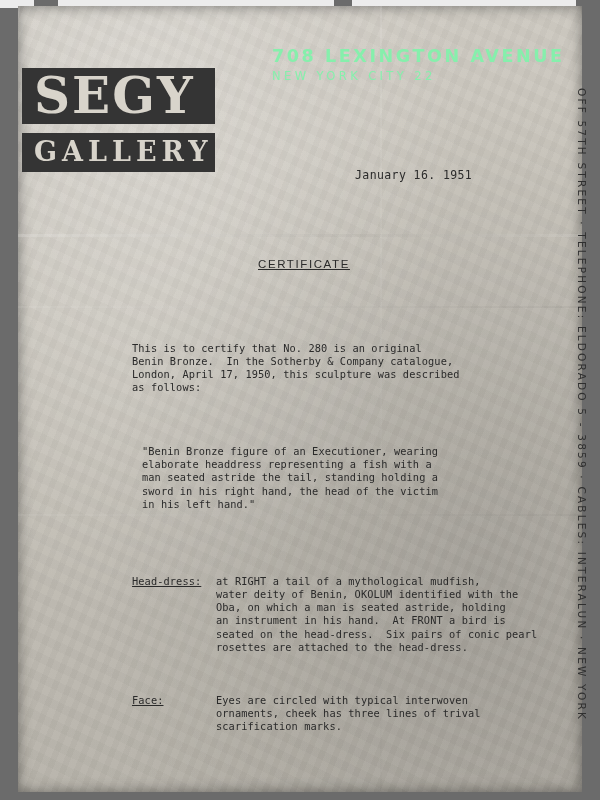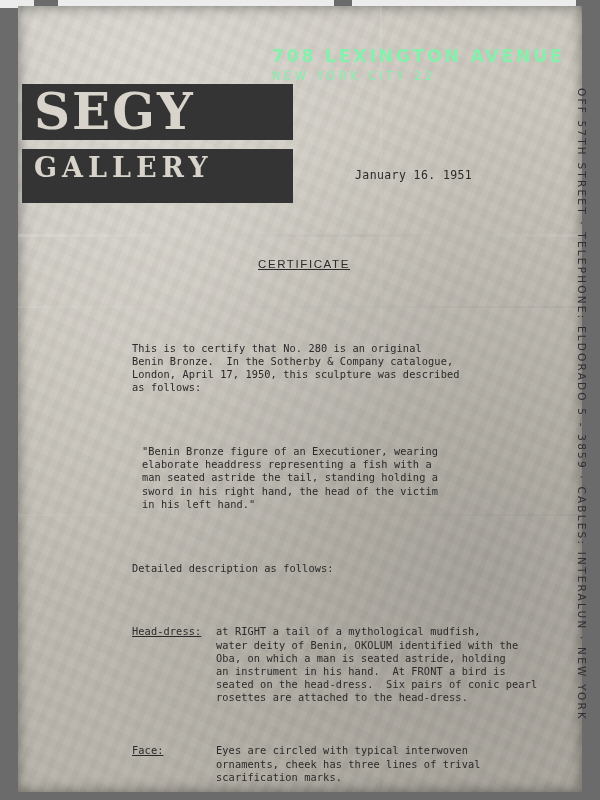--- a/index.html
+++ b/index.html
@@ -64,43 +64,43 @@
     background: #ececec;
   }
   .ts1 { left: 0;   top: 0; width: 34px;  height: 8px; }
   .ts2 { left: 58px; top: 0; width: 276px; height: 7px; }
   .ts3 { left: 352px; top: 0; width: 224px; height: 6px; }
 
   
   .logo-block {
     position: absolute;
     left: 22px;
-    top: 84px;
-    width: 271px;
+    top: 68px;
+    width: 193px;
   }
   .logo-bar {
     background: #343434;
     color: #d8d4cb;
     font-family: "DejaVu Serif", serif;
     font-weight: bold;
     letter-spacing: 2px;
   }
   .logo-segy {
     height: 56px;
     line-height: 56px;
     font-size: 50px;
     padding: 0 10px 0 12px;
     text-align: left;
   }
   .logo-gallery {
     margin-top: 9px;
     height: 38px;
     line-height: 38px;
     font-size: 27px;
-    padding: 0 10px 16px 12px;
+    padding: 0 10px 1px 12px;
     letter-spacing: 5px;
   }
 
   .addr {
     position: absolute;
     left: 272px;
     top: 46px;
     color: #86efac;
     font-family: "DejaVu Sans", sans-serif;
   }
@@ -226,21 +226,20 @@
 Benin Bronze.  In the Sotherby &amp; Company catalogue,
 London, April 17, 1950, this sculpture was described
 as follows:</p>
 
     <p class="para quote">"Benin Bronze figure of an Executioner, wearing
 elaborate headdress representing a fish with a
 man seated astride the tail, standing holding a
 sword in his right hand, the head of the victim
 in his left hand."</p>
 
-    <p class="para">Detailed description as follows:</p>
 
     <div class="desc-row">
       <div class="desc-label"><span>Head-dress:</span></div>
       <div class="desc-body">at RIGHT a tail of a mythological mudfish,
 water deity of Benin, OKOLUM identified with the
 Oba, on which a man is seated astride, holding
 an instrument in his hand.  At FRONT a bird is
 seated on the head-dress.  Six pairs of conic pearl
 rosettes are attached to the head-dress.</div>
     </div>

